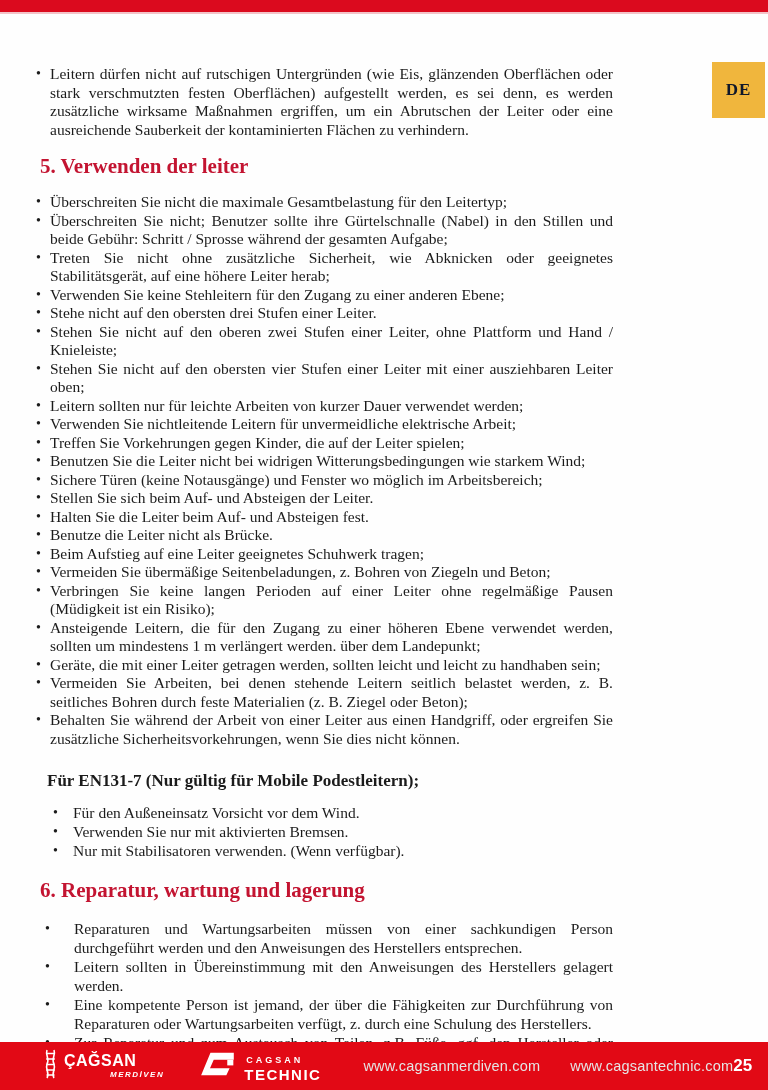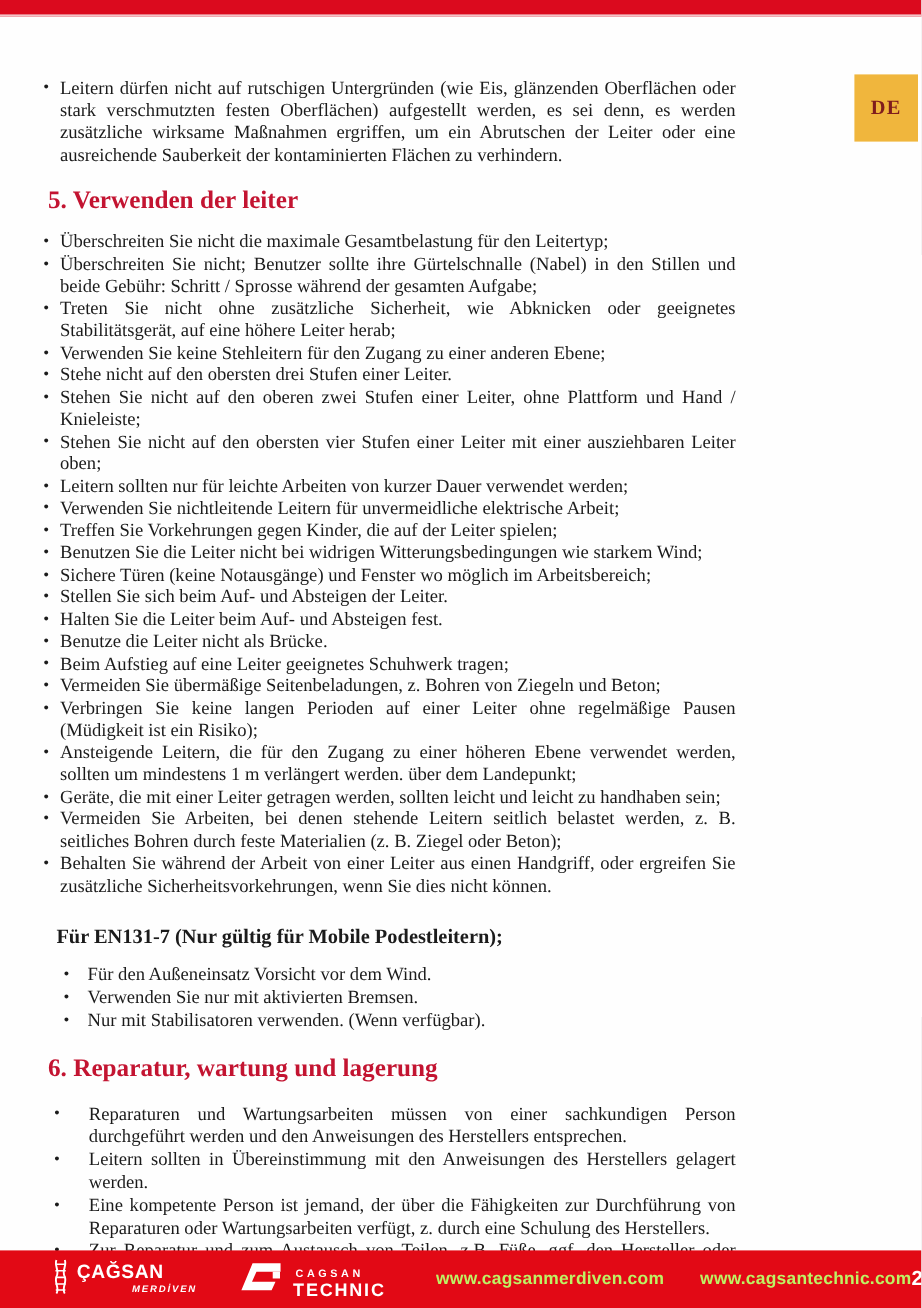--- a/index.html
+++ b/index.html
@@ -24,21 +24,21 @@
   .topbar{
     position:absolute;top:0;left:0;width:768px;height:14px;
     background:var(--bar_red);
     border-bottom:2px solid #f3c3c8;
   }
   
   .lang-tab{
     position:absolute;top:62px;right:3px;width:53px;height:56px;
     background:var(--tab_yellow);
     display:flex;align-items:center;justify-content:center;
-    color:#7f1d1d;font-weight:bold;font-size:17px;letter-spacing:1px;
+    color:#0f172a;font-weight:bold;font-size:17px;letter-spacing:1px;
     font-family:"Liberation Serif", serif;
   }
   
   .content{
     position:absolute;top:16px;left:0;width:696px;
     padding:0 83px 0 40px;
   }
   ul{list-style:none;margin:0;padding:0;}
   .blist li{
     position:relative;
@@ -87,21 +87,21 @@
   }
   .brand1{display:flex;align-items:center;gap:5px;}
   .brand1-text{display:flex;flex-direction:column;line-height:1;}
   .brand1-name{font-size:16px;font-weight:bold;letter-spacing:.5px;}
   .brand1-sub{font-size:8px;font-weight:bold;font-style:italic;letter-spacing:1.5px;margin-top:2px;margin-left:6px;padding-left:40px;}
   .vsep{width:1.5px;height:26px;background:rgba(255,255,255,.55);margin:0 16px;}
   .brand2{display:flex;align-items:flex-end;gap:6px;}
   .brand2-text{display:flex;flex-direction:column;line-height:1;}
   .brand2-top{font-size:9px;font-weight:bold;letter-spacing:3px;margin-left:2px;}
   .brand2-bottom{font-size:15px;font-weight:bold;letter-spacing:1.5px;margin-top:2px;}
-  .url{font-size:14.5px;font-weight:bold;letter-spacing:.2px;color:#bef264;text-decoration:none;}
+  .url{font-size:14.5px;font-weight:normal;letter-spacing:.2px;color:#e5e5e5;text-decoration:none;}
   .url1{margin-left:42px;}
   .usep{width:1px;height:20px;background:rgba(255,255,255,.45);margin:0 15px;}
   .page-num{
     margin-left:auto;
     font-family:Liberation Sans, sans-serif;
     font-weight:bold;font-size:17px;text-align:right;
   }
 </style>
 </head>
 <body>

